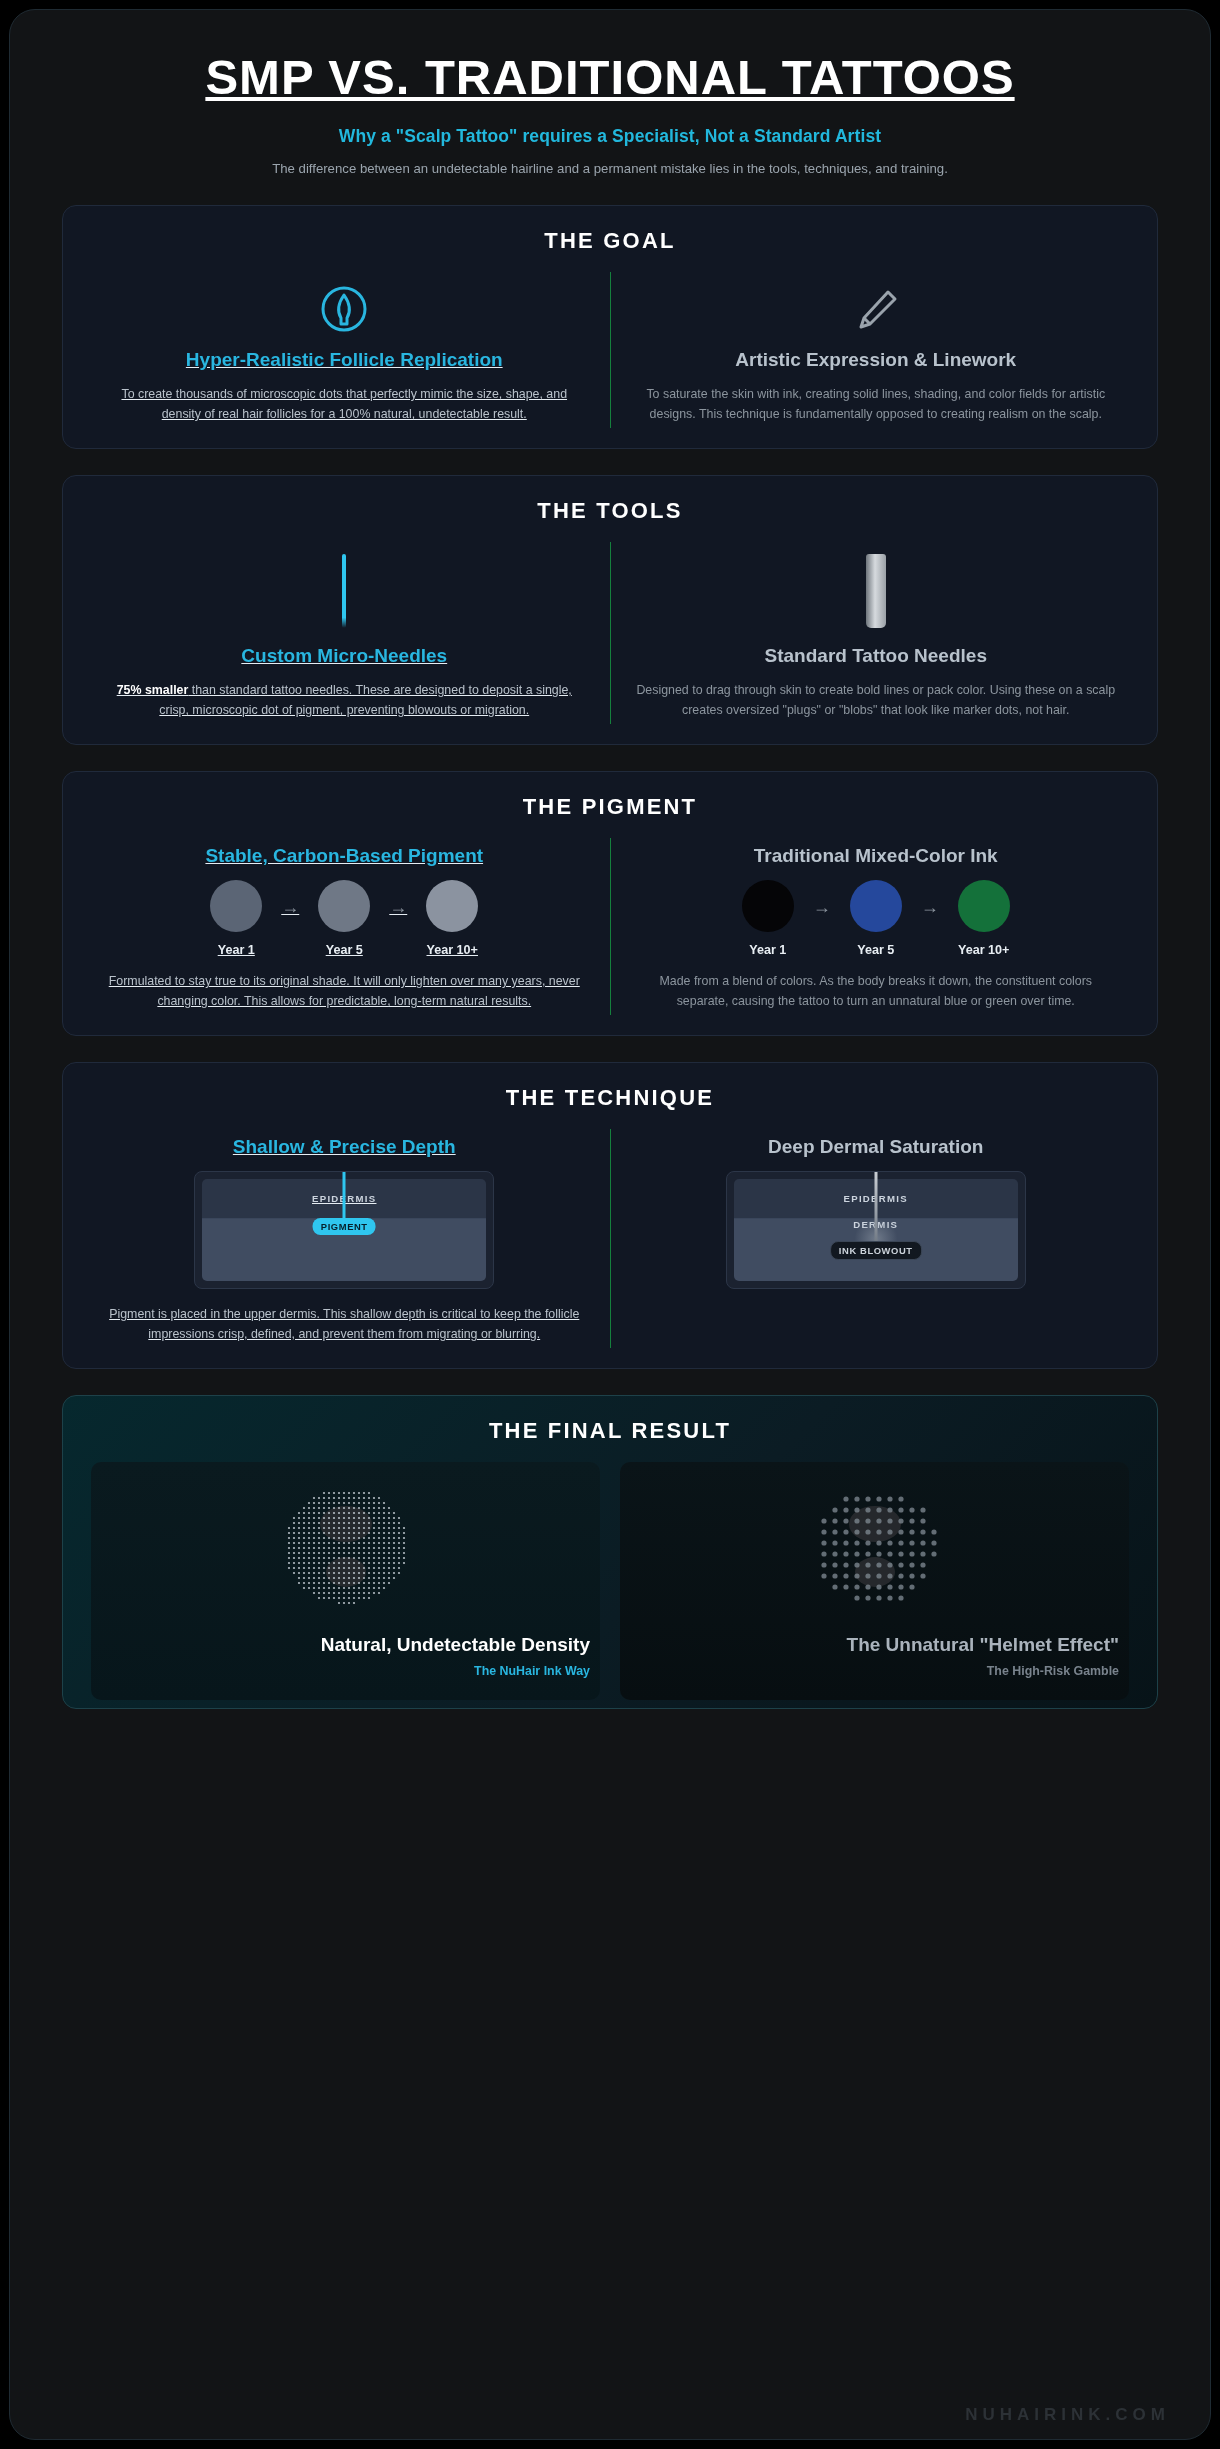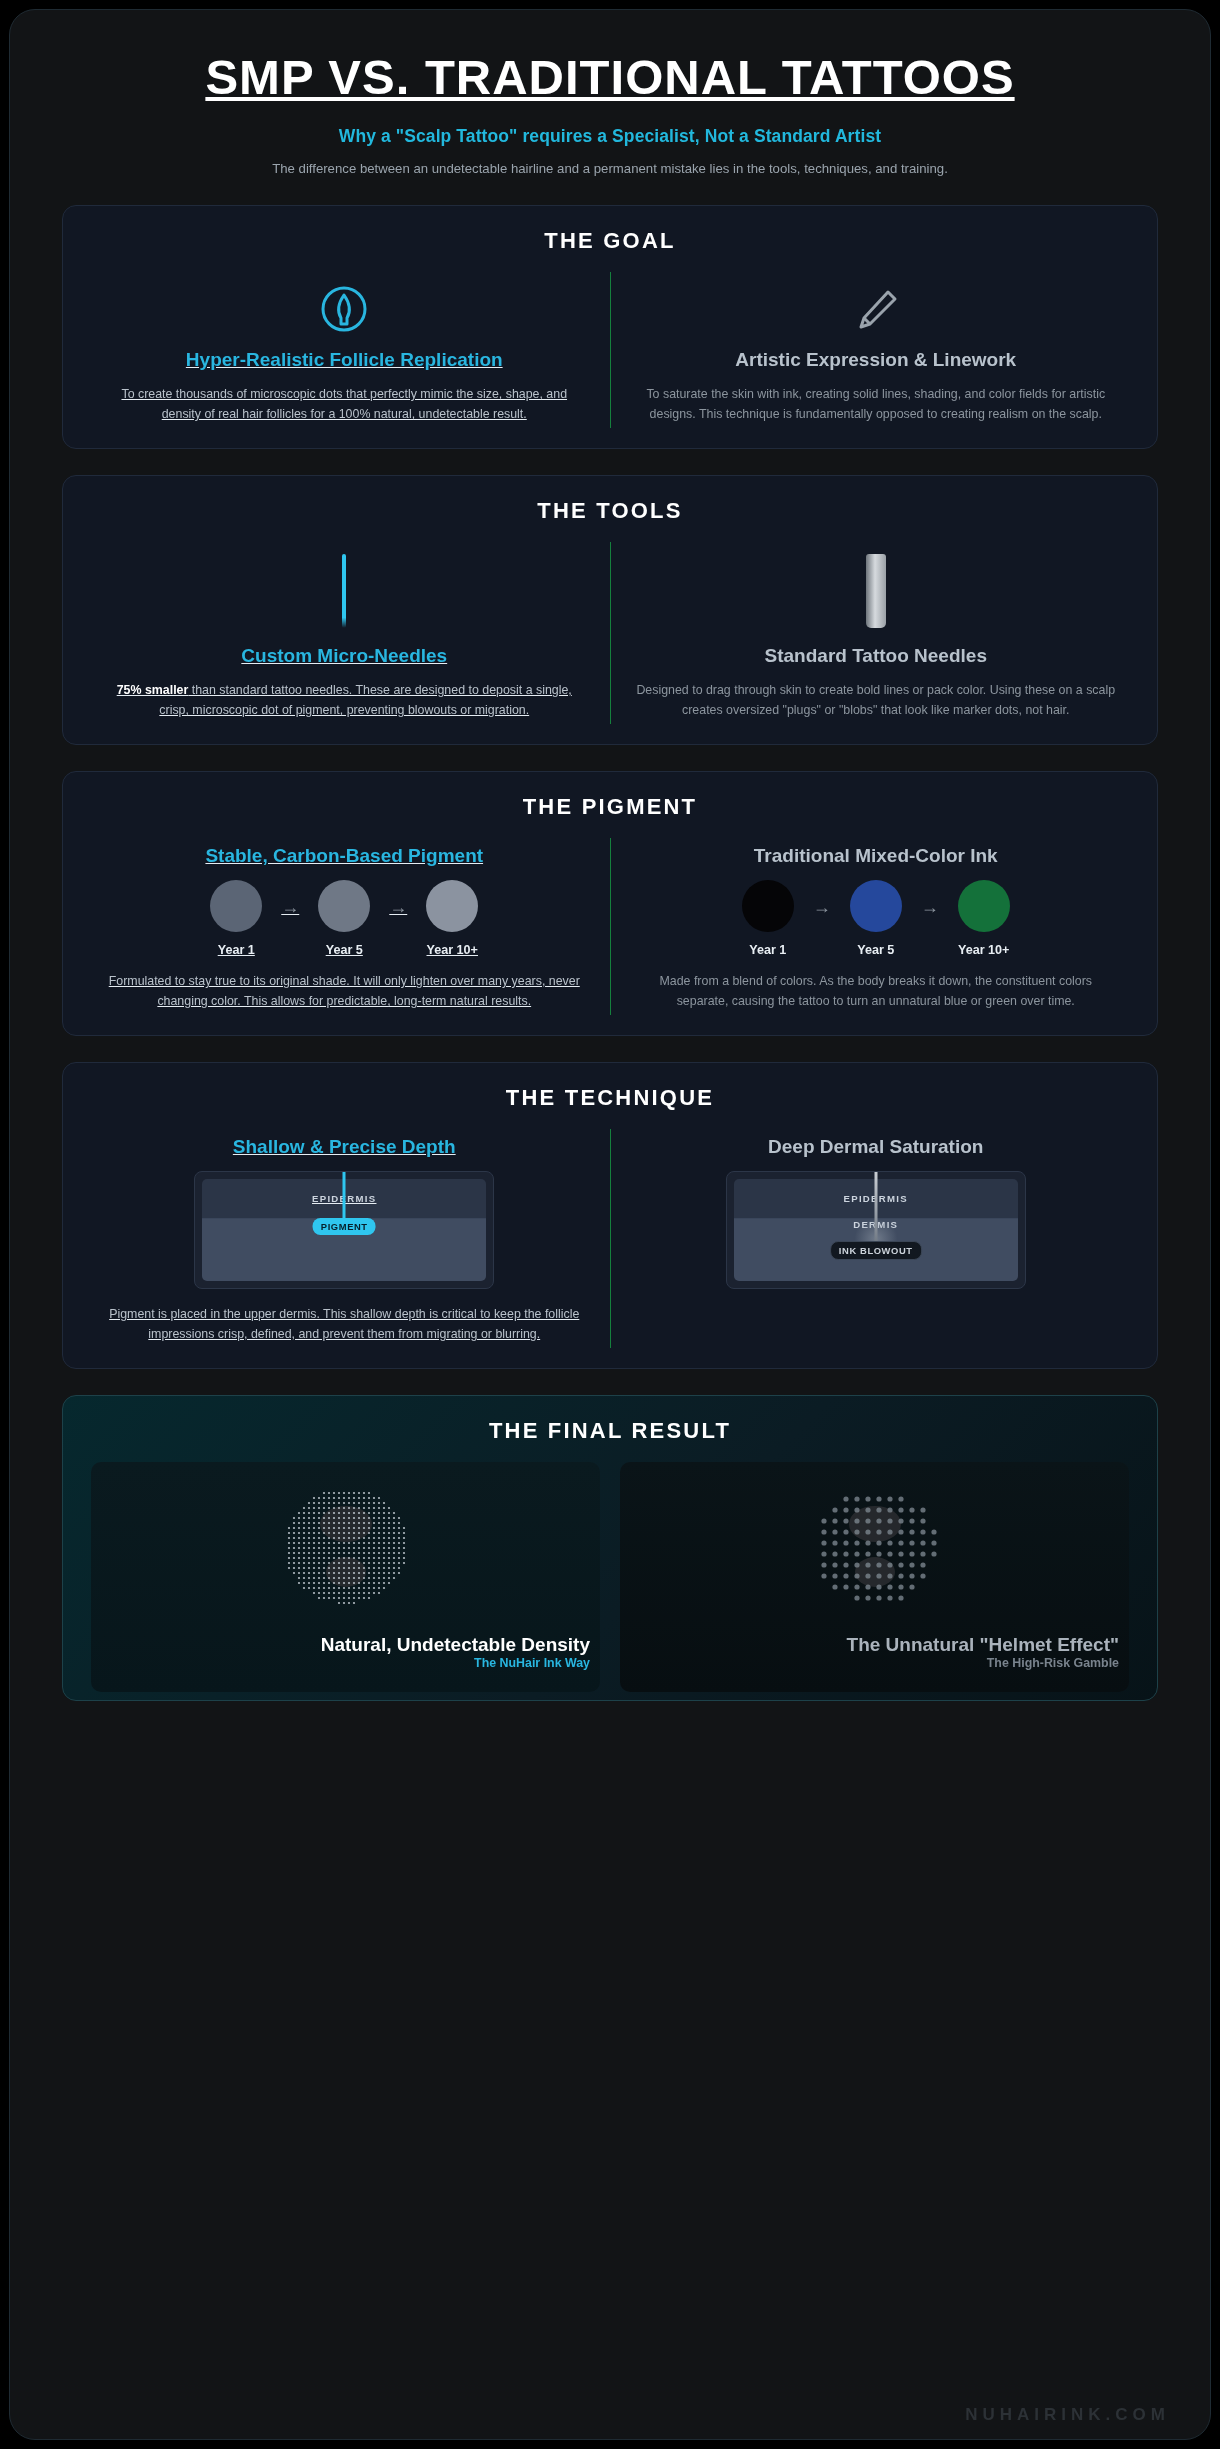--- a/index.html
+++ b/index.html
@@ -125,21 +125,21 @@
   .final .cols { gap:20px; padding:0 12px; }
   .fpanel {
     flex:1; border-radius:10px; padding:18px 10px 22px; text-align:right;
     background:linear-gradient(180deg,#0a1a1f 0%,#07161b 100%);
   }
   .fpanel.right { background:linear-gradient(180deg,#0a1418 0%,#070e11 100%); }
   .scalp { position:relative; width:190px; height:140px; margin:0 auto 14px; }
   .scalp svg { display:block; }
   .fpanel-title { font-size:19px; font-weight:bold; color:#fff; }
   .fpanel.right .fpanel-title { color:#aab3bc; }
-  .fpanel-sub { font-size:12.4px; font-weight:bold; color:#29b6e0; }
+  .fpanel-sub { margin-top:8px; font-size:12.4px; font-weight:bold; color:#29b6e0; }
   .fpanel.right .fpanel-sub { color:#79838d; }
 
   
   .footer {
     position:absolute; right:40px; bottom:14px;
     font-size:17px; font-weight:bold; letter-spacing:5px;
     color:#2c3136;
   }
 </style>
 </head>

